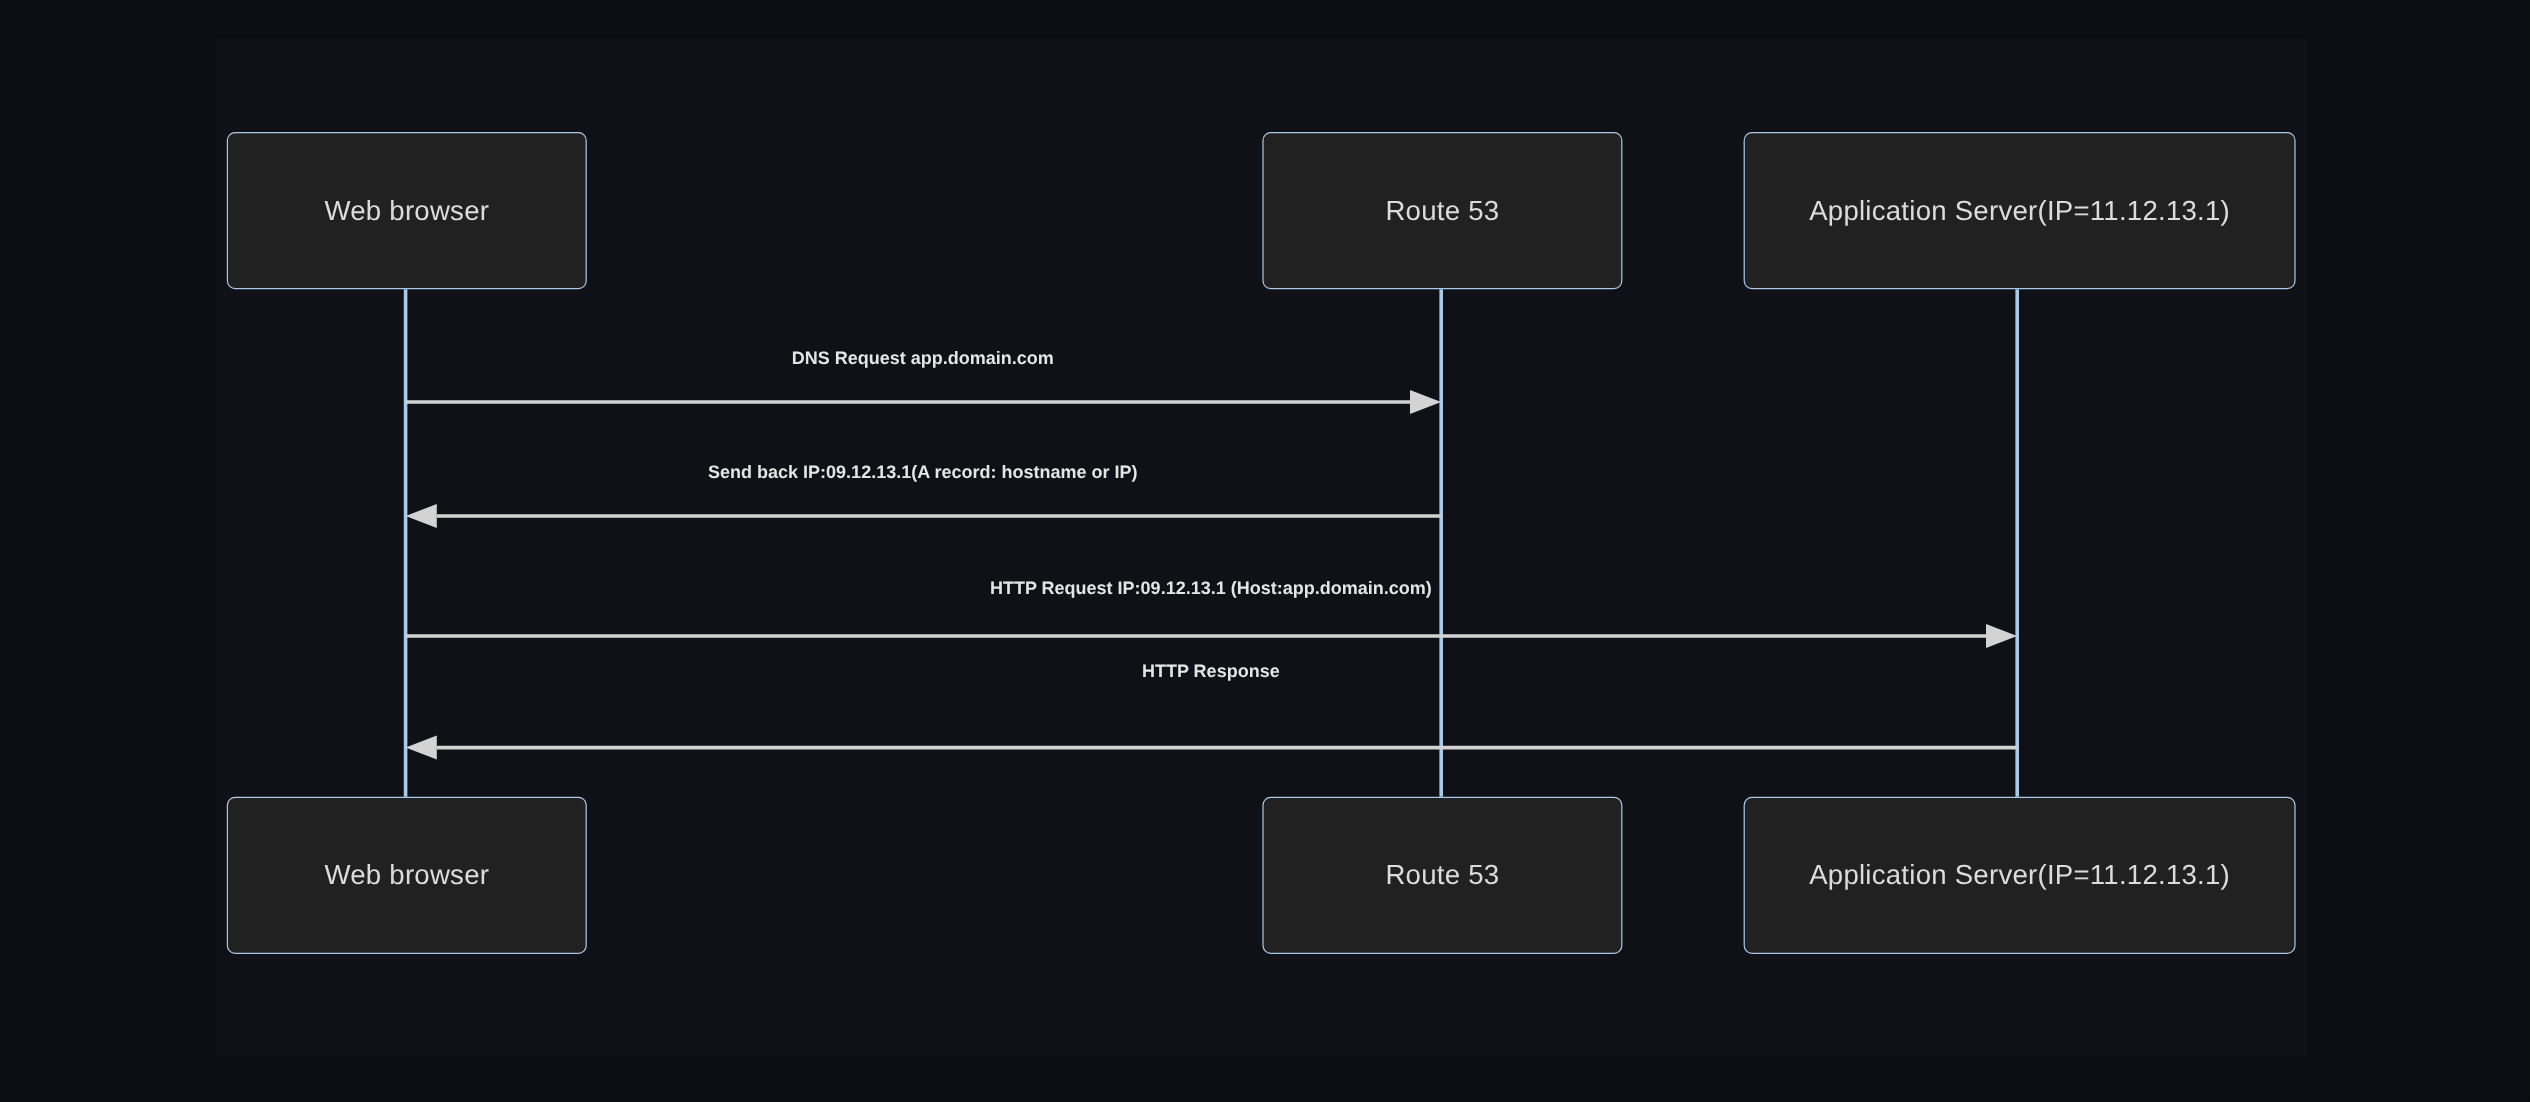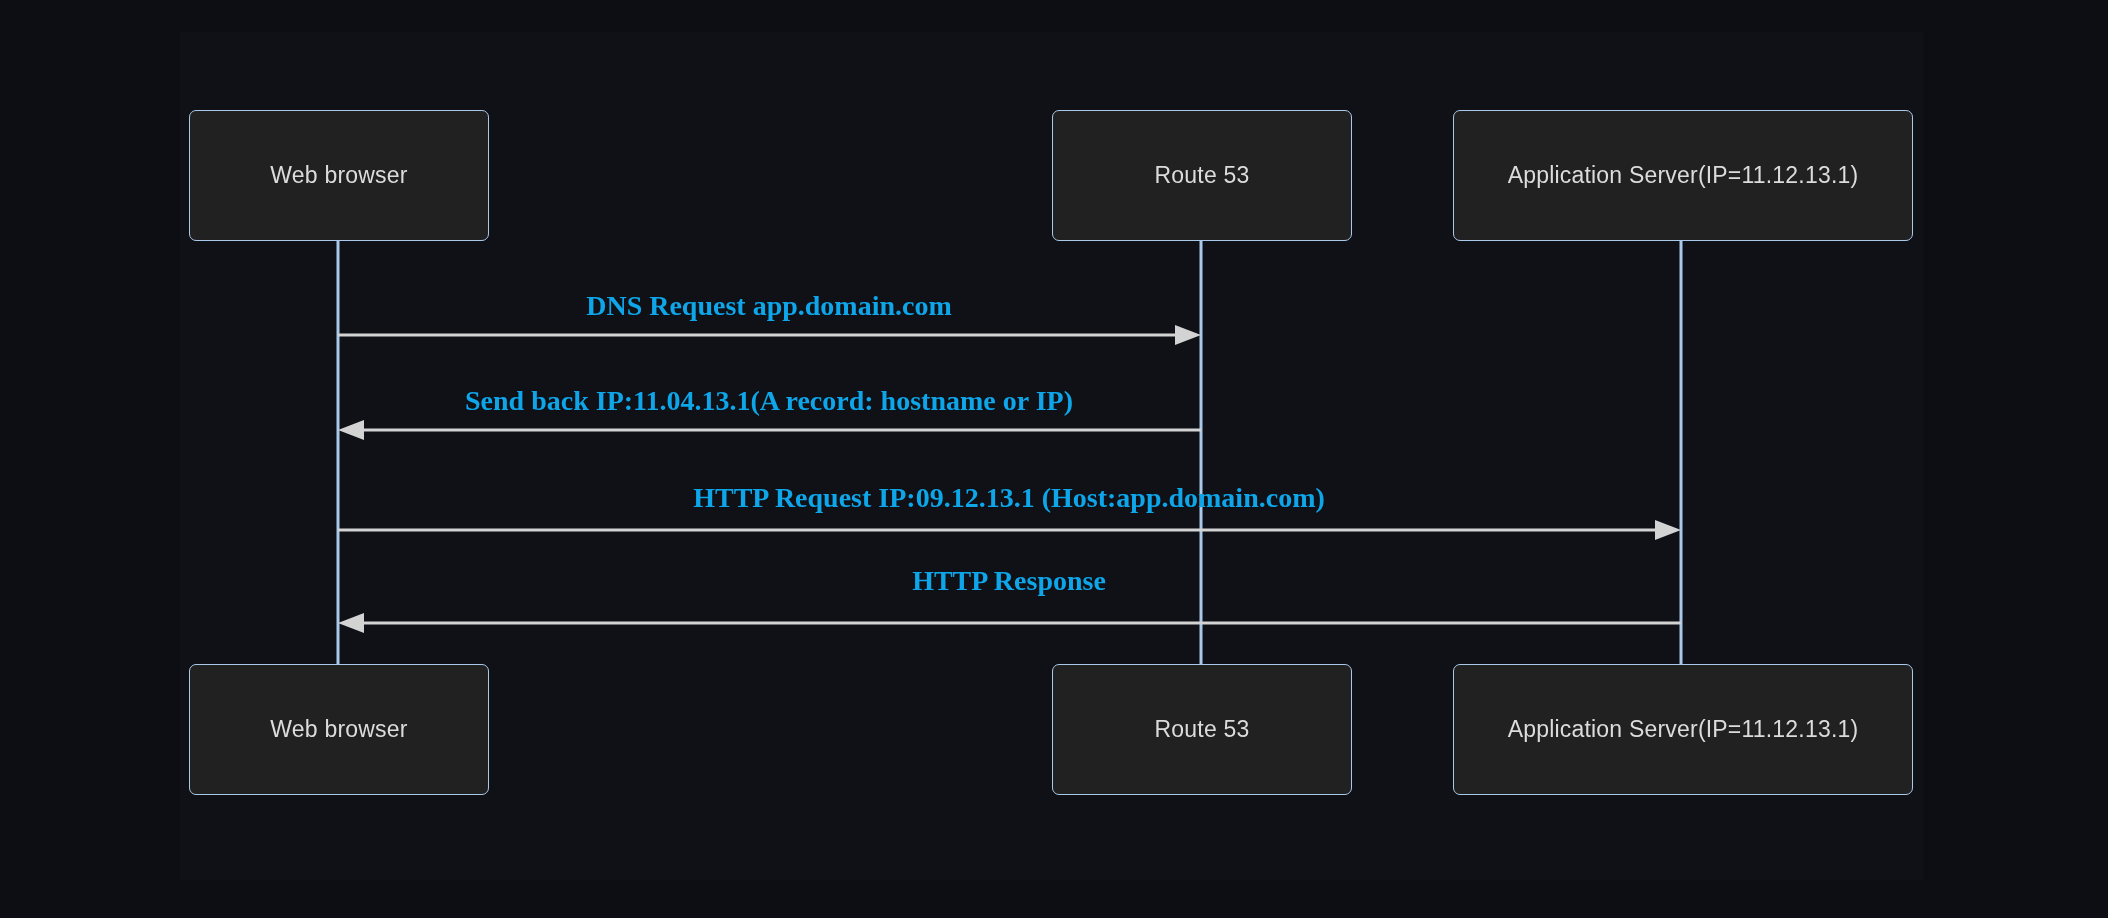--- a/index.html
+++ b/index.html
@@ -45,26 +45,26 @@
   .participant-label {
     color: #dcdcdc;
     font-size: 23px;
     font-weight: 400;
     letter-spacing: 0.2px;
     white-space: nowrap;
     font-family: "Liberation Sans", "DejaVu Sans", sans-serif;
   }
   .message-label {
     position: absolute;
-    color: #0ea5e9;
-    font-size: 28px;
+    color: #e5e5e5;
+    font-size: 15px;
     font-weight: 700;
     white-space: nowrap;
     transform: translateX(-50%);
-    font-family: Liberation Serif, serif;
+    font-family: Liberation Sans, sans-serif;
     font-stretch: condensed;
     text-shadow: 0 0 1px rgba(0,0,0,0.35);
   }
 </style>
 </head>
 <body>
 
 <div id="canvas">
 
   <div id="diagram-panel"></div>
@@ -106,18 +106,18 @@
       <div class="participant-box" style="left: 1052px; top: 664px; width: 300px; height: 131px;">
         <span class="participant-label">Route 53</span>
       </div>
       <div class="participant-box" style="left: 1453px; top: 664px; width: 460px; height: 131px;">
         <span class="participant-label">Application Server(IP=11.12.13.1)</span>
       </div>
     </div>
 
   <div id="labels">
       <div class="message-label" style="left: 769px; top: 290px;">DNS Request app.domain.com</div>
-      <div class="message-label" style="left: 769px; top: 385px;">Send back IP:11.04.13.1(A record: hostname or IP)</div>
+      <div class="message-label" style="left: 769px; top: 385px;">Send back IP:09.12.13.1(A record: hostname or IP)</div>
       <div class="message-label" style="left: 1009px; top: 482px;">HTTP Request IP:09.12.13.1 (Host:app.domain.com)</div>
-      <div class="message-label" style="left: 1009px; top: 565px;">HTTP Response</div>
+      <div class="message-label" style="left: 1009px; top: 551px;">HTTP Response</div>
     </div>
 
 </div>
 
 </body></html>

